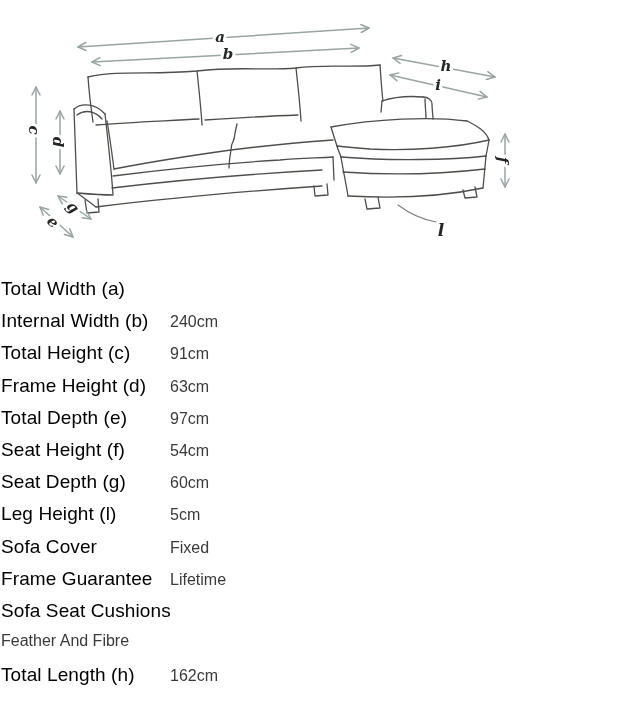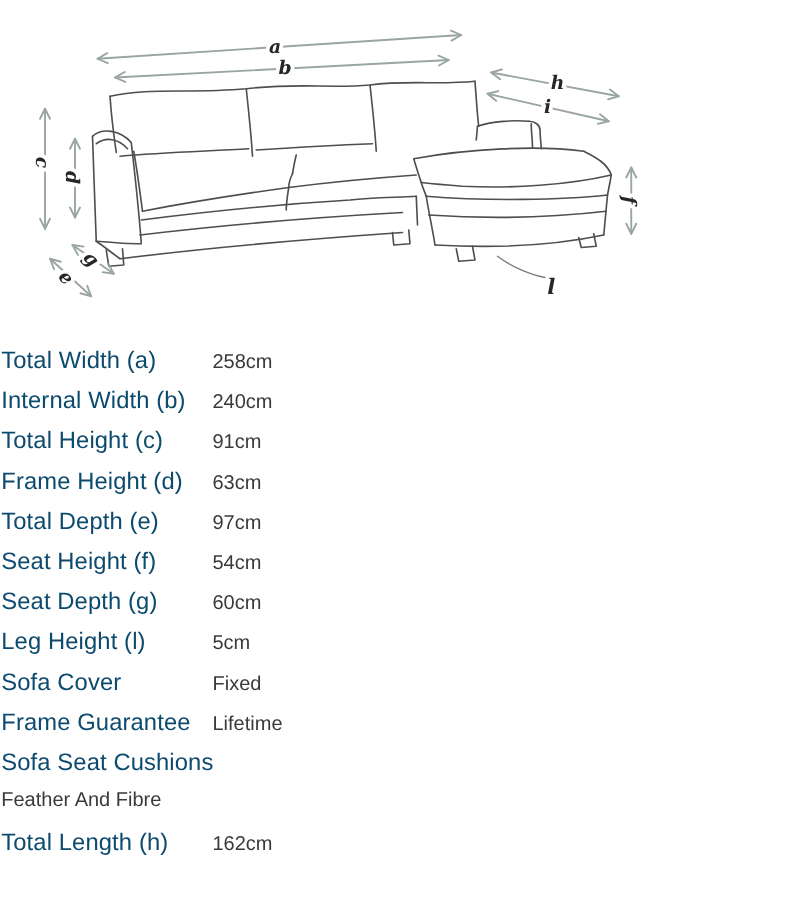--- a/index.html
+++ b/index.html
@@ -28,21 +28,21 @@
     position:absolute;left:1px;top:278px;width:620px;
   }
   .spec-row{
     display:grid;
     grid-template-columns:169px 1fr;
     align-items:baseline;
     height:32.2px;
   }
   .spec-label{
     font-size:19px;
-    color:#0c4a6e;
+    color:#000000;
     letter-spacing:.1px;
     white-space:nowrap;
   }
   .spec-value{
     font-size:16px;
     color:#3a3a3a;
     white-space:nowrap;
   }
 </style>
 </head>
@@ -135,21 +135,20 @@
       <text class="dl" x="503" y="160" transform="rotate(90 503 160)">f</text>
       <text class="dl" x="73" y="207" transform="rotate(48 73 207)">g</text>
       <text class="dl" x="53" y="222" transform="rotate(48 53 222)">e</text>
       <text class="dl big" x="441" y="230">l</text>
     </g>
   </svg>
 
   <div class="specs">
     <div class="spec-row">
       <span class="spec-label">Total Width (a)</span>
-      <span class="spec-value">258cm</span>
     </div>
     <div class="spec-row">
       <span class="spec-label">Internal Width (b)</span>
       <span class="spec-value">240cm</span>
     </div>
     <div class="spec-row">
       <span class="spec-label">Total Height (c)</span>
       <span class="spec-value">91cm</span>
     </div>
     <div class="spec-row">

